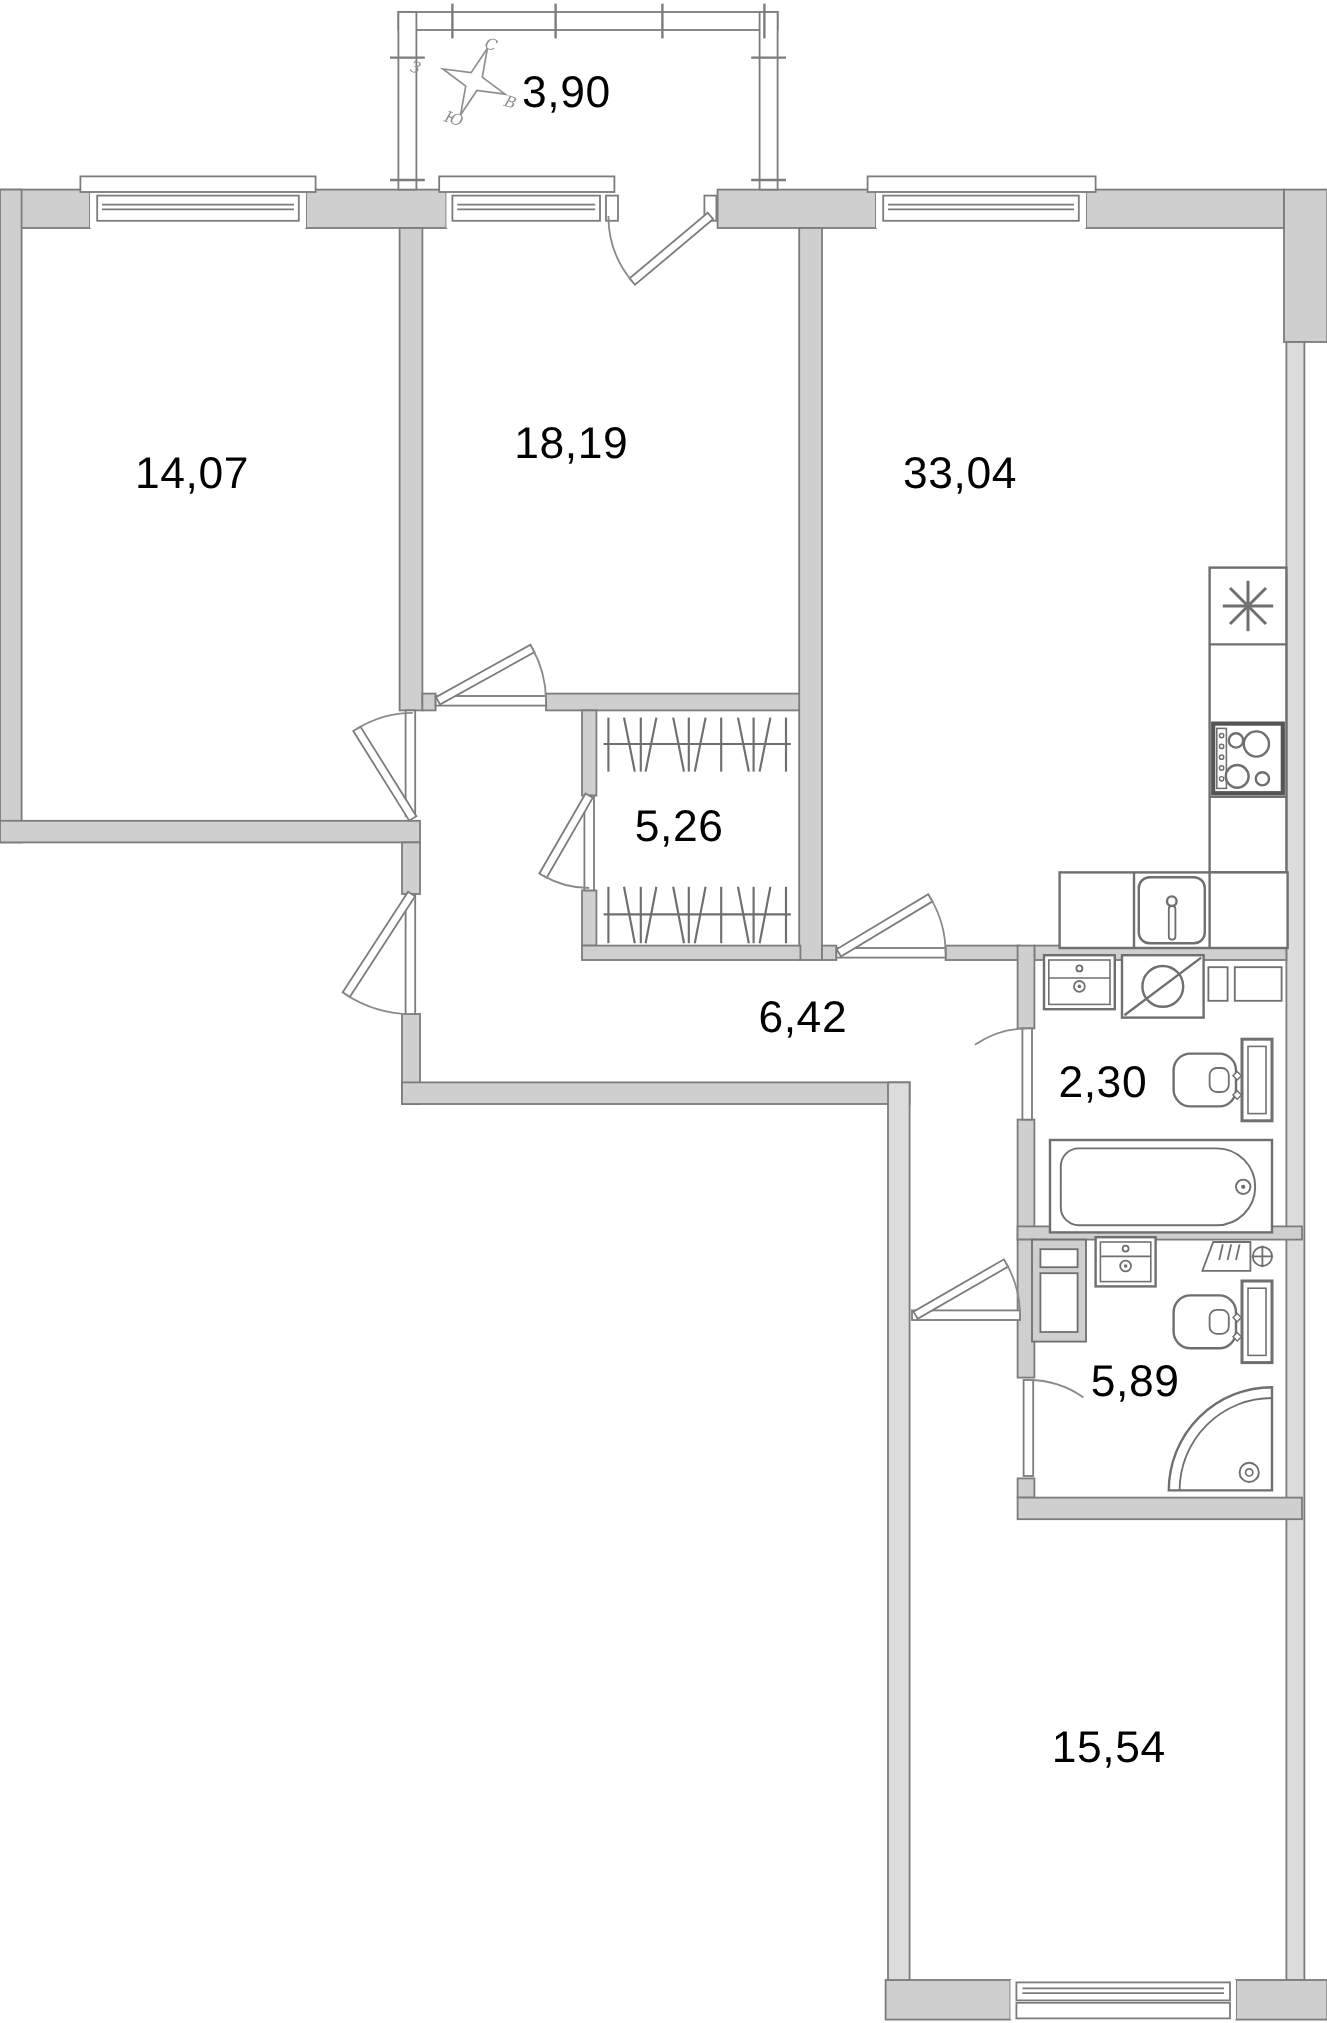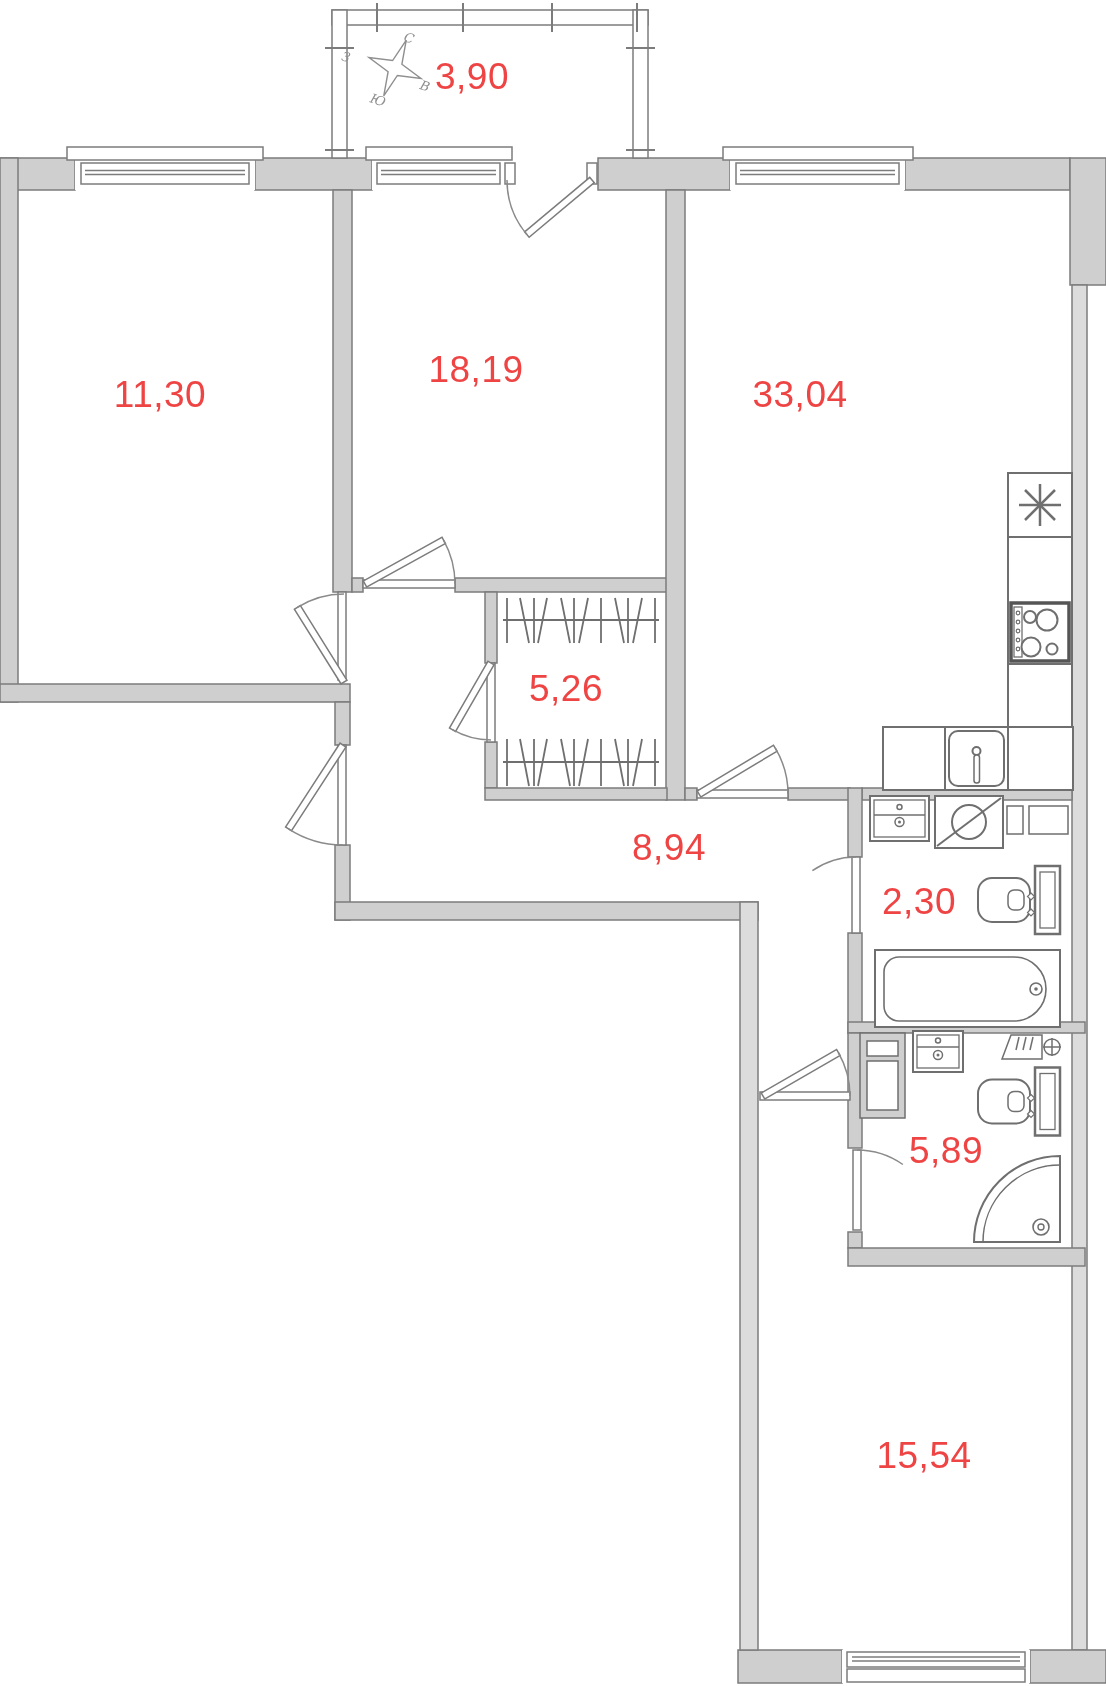--- a/index.html
+++ b/index.html
@@ -1,20 +1,20 @@
 <!DOCTYPE html>
 <html><head>
 <meta charset="utf-8">
 <style>
   html,body{margin:0;padding:0;background:#ffffff;}
   #plan{position:relative;width:1106px;height:1686px;background:#ffffff;
         font-family:"Liberation Sans", sans-serif;overflow:hidden;}
   #plan svg{position:absolute;left:0;top:0;}
   .room-label{position:absolute;transform:translate(-50%,-50%);
-      font-size:37px;color:#ef4444;letter-spacing:.5px;white-space:nowrap;}
+      font-size:37px;color:#000000;letter-spacing:.5px;white-space:nowrap;}
   .compass-letter{position:absolute;transform:translate(-50%,-50%) rotate(18deg);
       font-family:"DejaVu Serif", serif;font-style:italic;
       font-size:13px;color:#8f8f8f;}
 </style>
 </head>
 <body>
 
 <div id="plan">
 <svg width="1106" height="1686" viewBox="0 0 1106 1686" xmlns="http://www.w3.org/2000/svg">
 
@@ -295,25 +295,25 @@
       <circle cx="1041" cy="1227" r="3" stroke-width="1.4"></circle>
     </g>
   </g>
 
   <g transform="translate(395,68) rotate(22)">
     <path d="M0 -30 L5 -6 L28 0 L5 6 L0 30 L-5 6 L-28 0 L-5 -6 Z" fill="#ffffff" stroke="#8f8f8f" stroke-width="1.4"></path>
   </g>
 </svg>
 
   <div class="room-label" style="left:472px;top:77px">3,90</div>
-  <div class="room-label" style="left:160px;top:395px">11,30</div>
+  <div class="room-label" style="left:160px;top:395px">14,07</div>
   <div class="room-label" style="left:476px;top:370px">18,19</div>
   <div class="room-label" style="left:800px;top:395px">33,04</div>
   <div class="room-label" style="left:566px;top:689px">5,26</div>
-  <div class="room-label" style="left:669px;top:848px">8,94</div>
+  <div class="room-label" style="left:669px;top:848px">6,42</div>
   <div class="room-label" style="left:919px;top:902px">2,30</div>
   <div class="room-label" style="left:946px;top:1151px">5,89</div>
   <div class="room-label" style="left:924px;top:1456px">15,54</div>
 
   <span class="compass-letter" style="left:409px;top:38px">С</span>
   <span class="compass-letter" style="left:425px;top:86px">В</span>
   <span class="compass-letter" style="left:378px;top:100px">Ю</span>
   <span class="compass-letter" style="left:346px;top:57px">З</span>
 </div>
 

